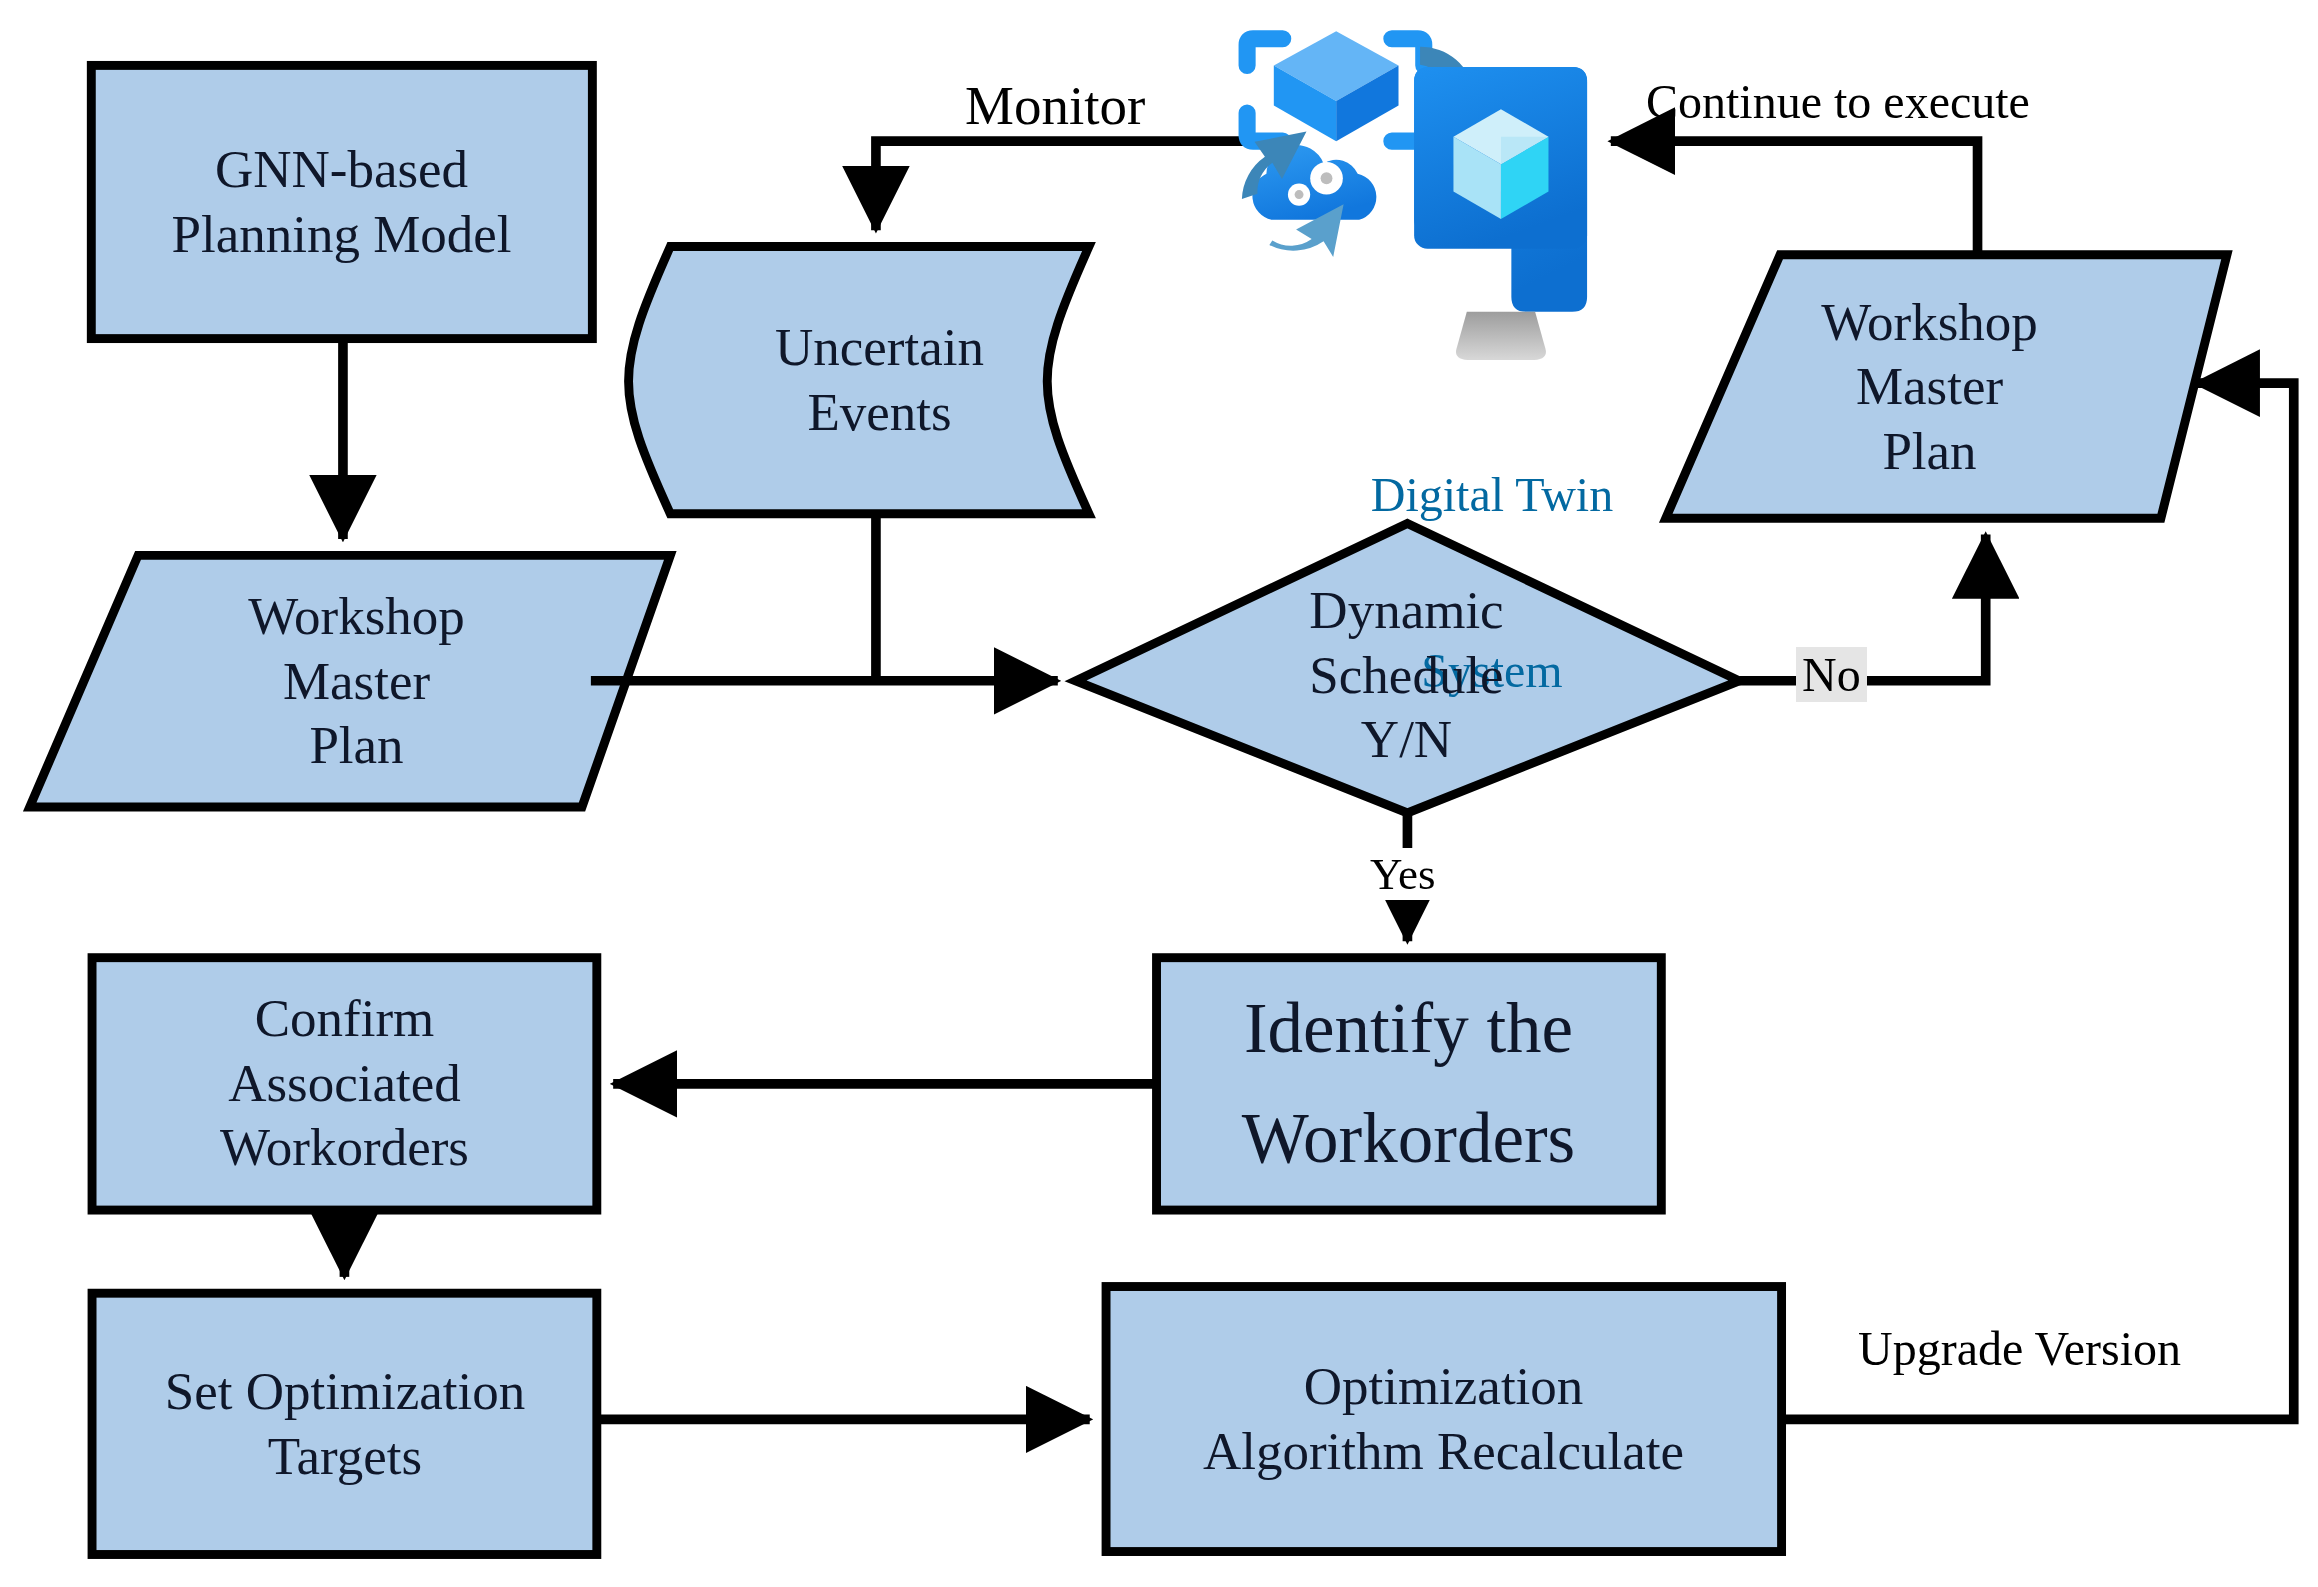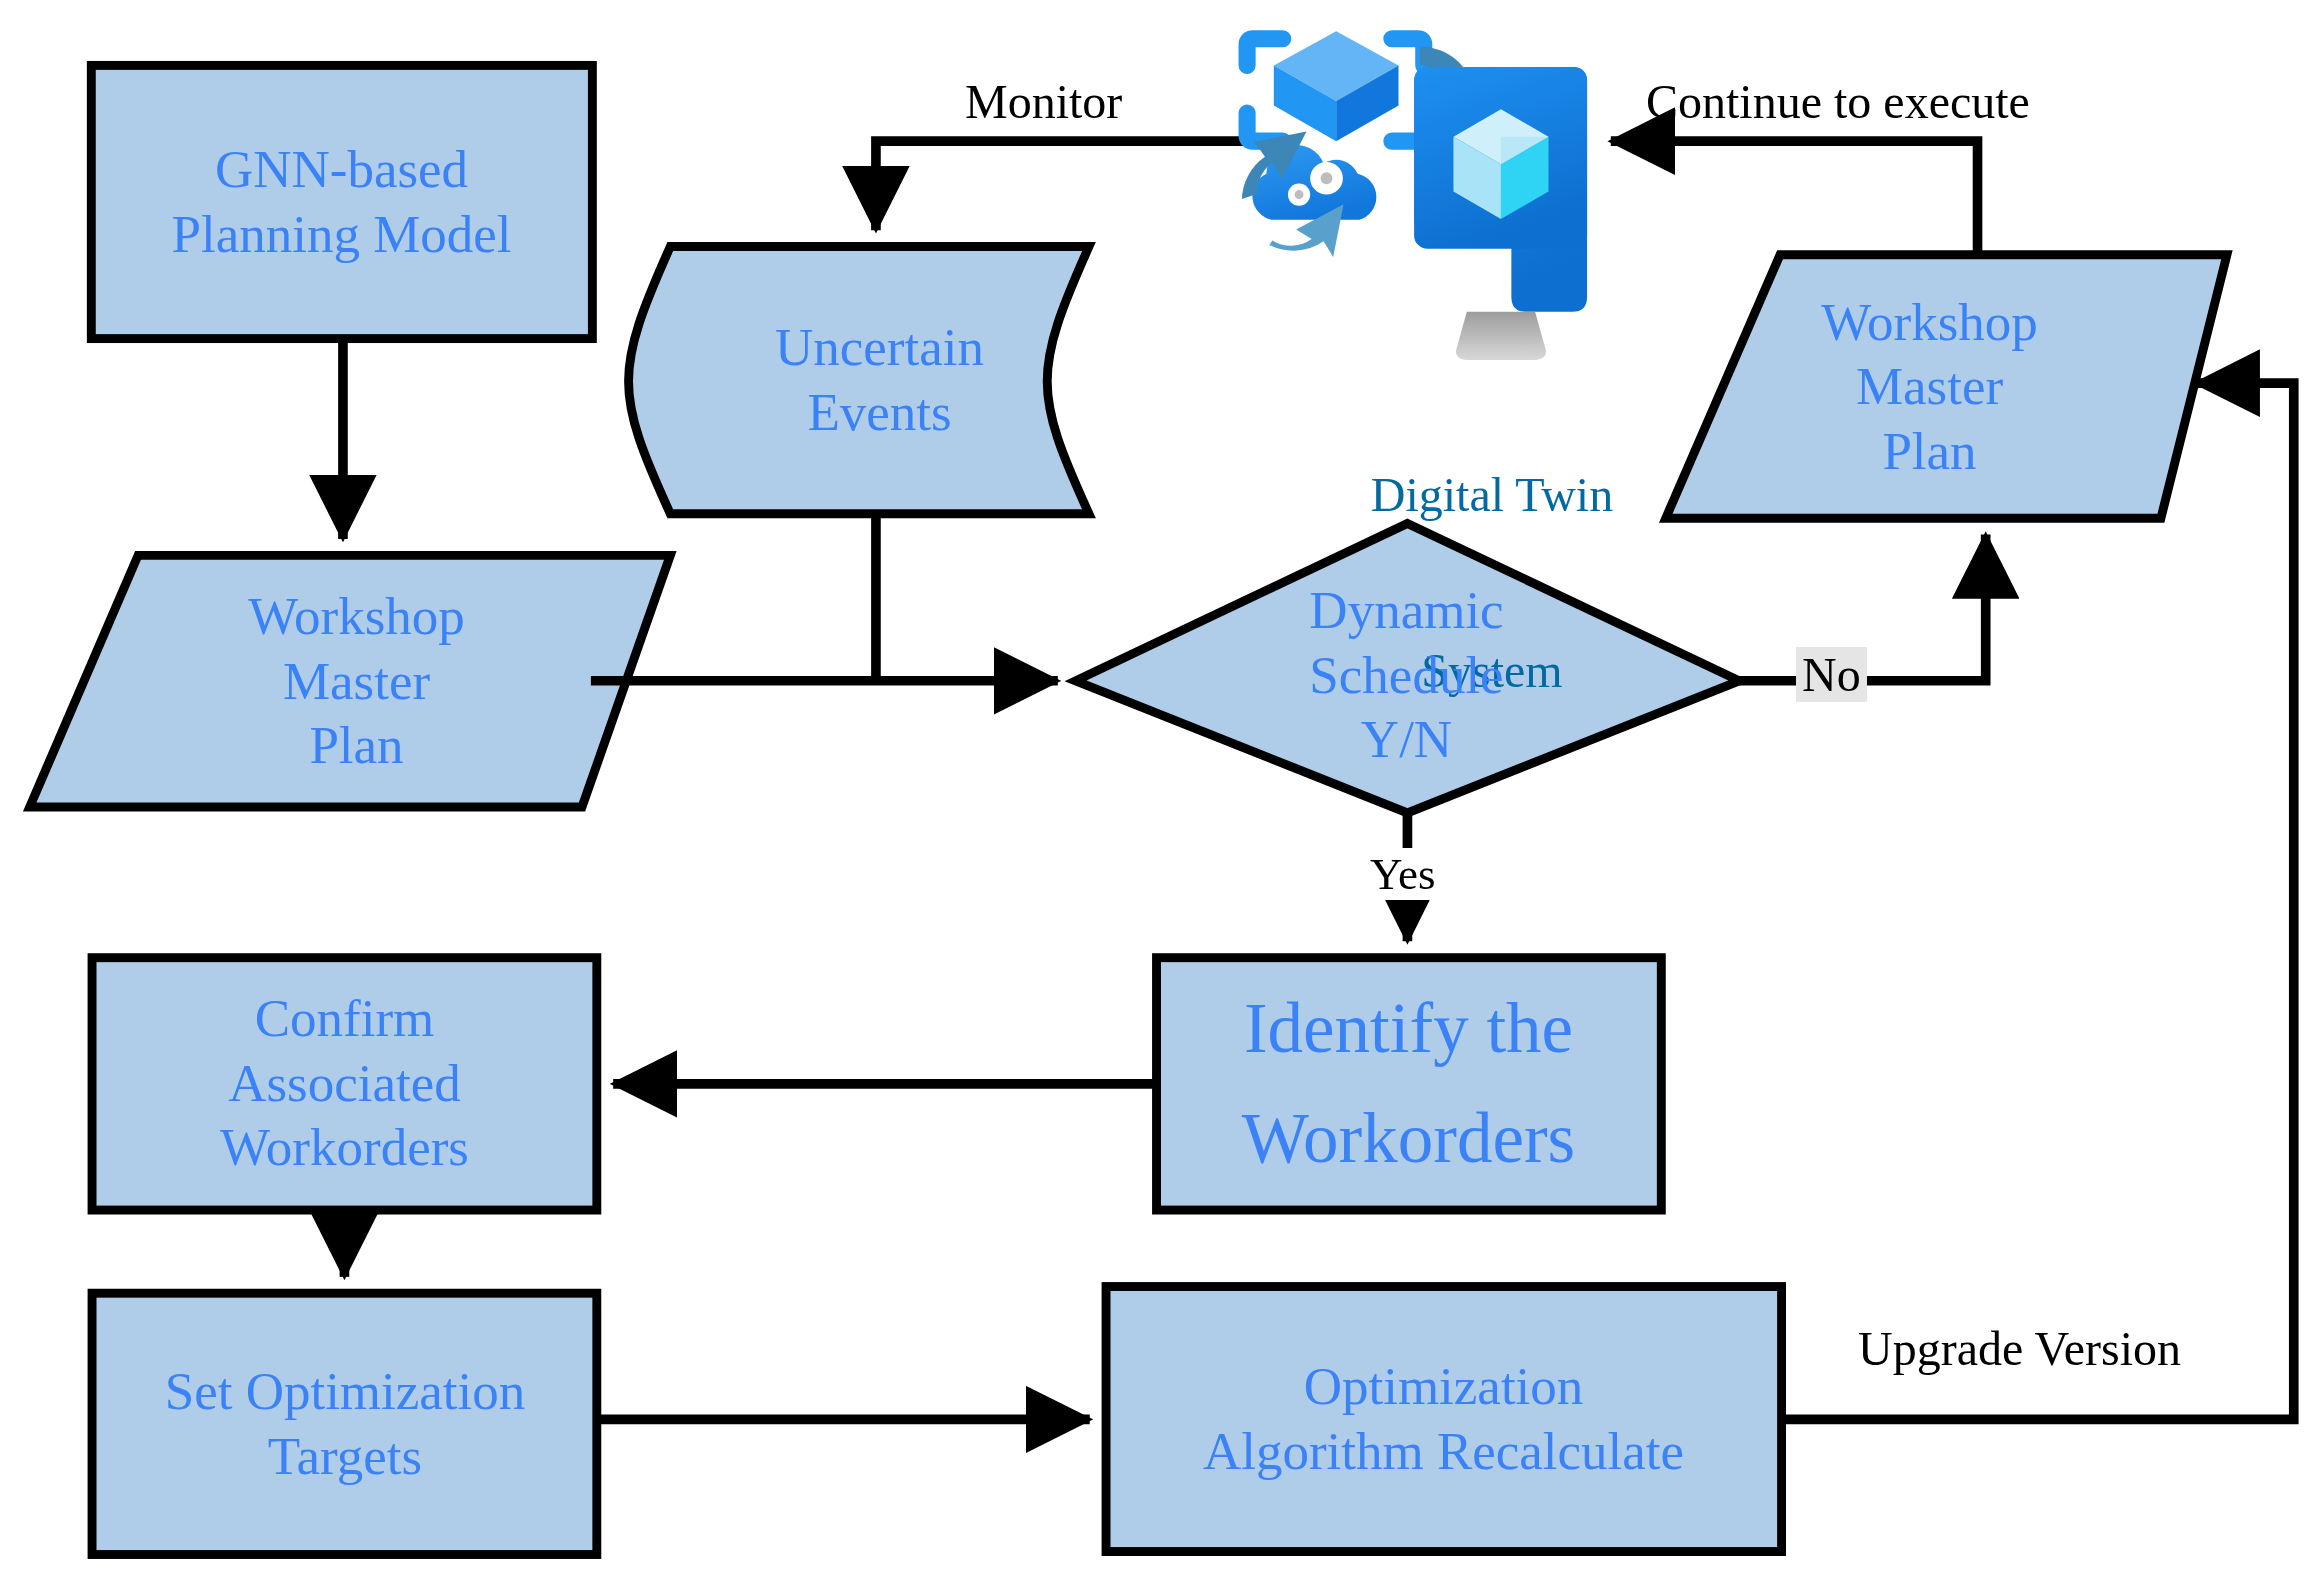--- a/index.html
+++ b/index.html
@@ -25,21 +25,21 @@
     width: 2319px;
     height: 1588px;
   }
   .node-label {
     position: absolute;
     display: flex;
     flex-direction: column;
     align-items: center;
     justify-content: center;
     text-align: center;
-    color: #3b82f6;
+    color: #0f172a;
     font-family: "Liberation Serif", "DejaVu Serif", serif;
     line-height: 1.22;
     pointer-events: none;
     white-space: pre;
   }
   .edge-label {
     position: absolute;
     color: #000000;
     font-family: "Liberation Serif", "DejaVu Serif", serif;
     white-space: nowrap;
@@ -235,21 +235,21 @@
   <div class="node-label" style="left:85px; top:1293px; width:520px; height:261px; font-size:53px;">
     <span>Set Optimization</span>
     <span>Targets</span>
   </div>
 
   <div class="node-label" style="left:1106px; top:1286px; width:675px; height:265px; font-size:53px;">
     <span>Optimization</span>
     <span>Algorithm Recalculate</span>
   </div>
 
-  <div class="edge-label" style="left:965px; top:74px; font-size:48px;">Monitor</div>
+  <div class="edge-label" style="left:965px; top:74px; font-size:55px;">Monitor</div>
 
   <div class="edge-label" style="left:1646px; top:74px; font-size:48px;">Continue to execute</div>
 
   <div class="edge-label" style="left:1796px; top:647px; font-size:48px; background:#e5e5e5; padding:0 6px;">No</div>
 
   <div class="edge-label" style="left:1364px; top:848px; font-size:45px; background:#ffffff; padding:0 6px;">Yes</div>
 
   <div class="edge-label" style="left:1858px; top:1321px; font-size:48px;">Upgrade Version</div>
 
 </div>

